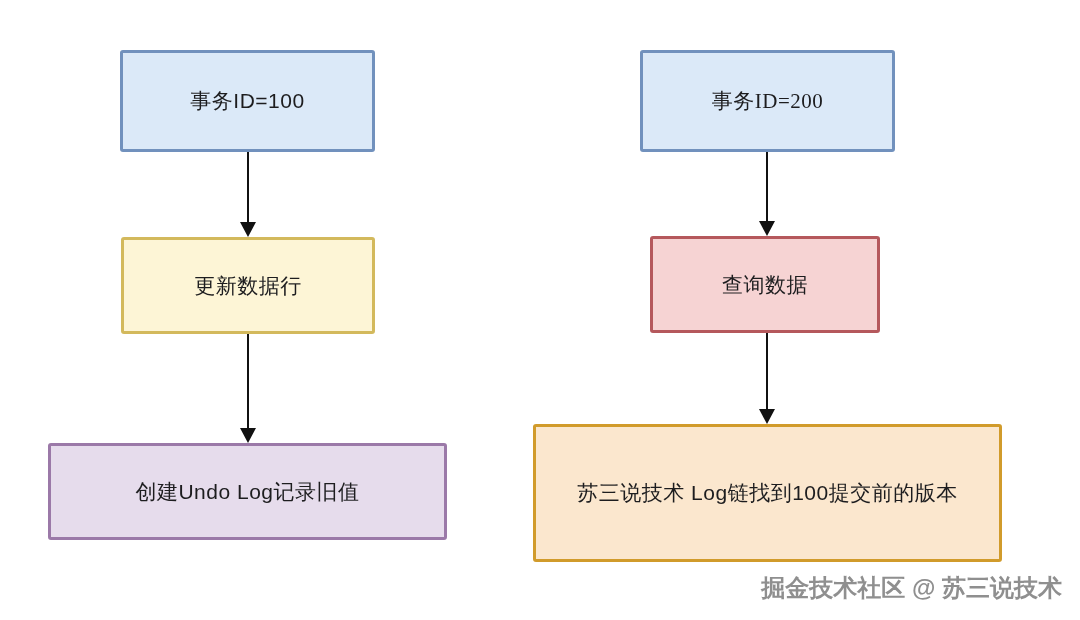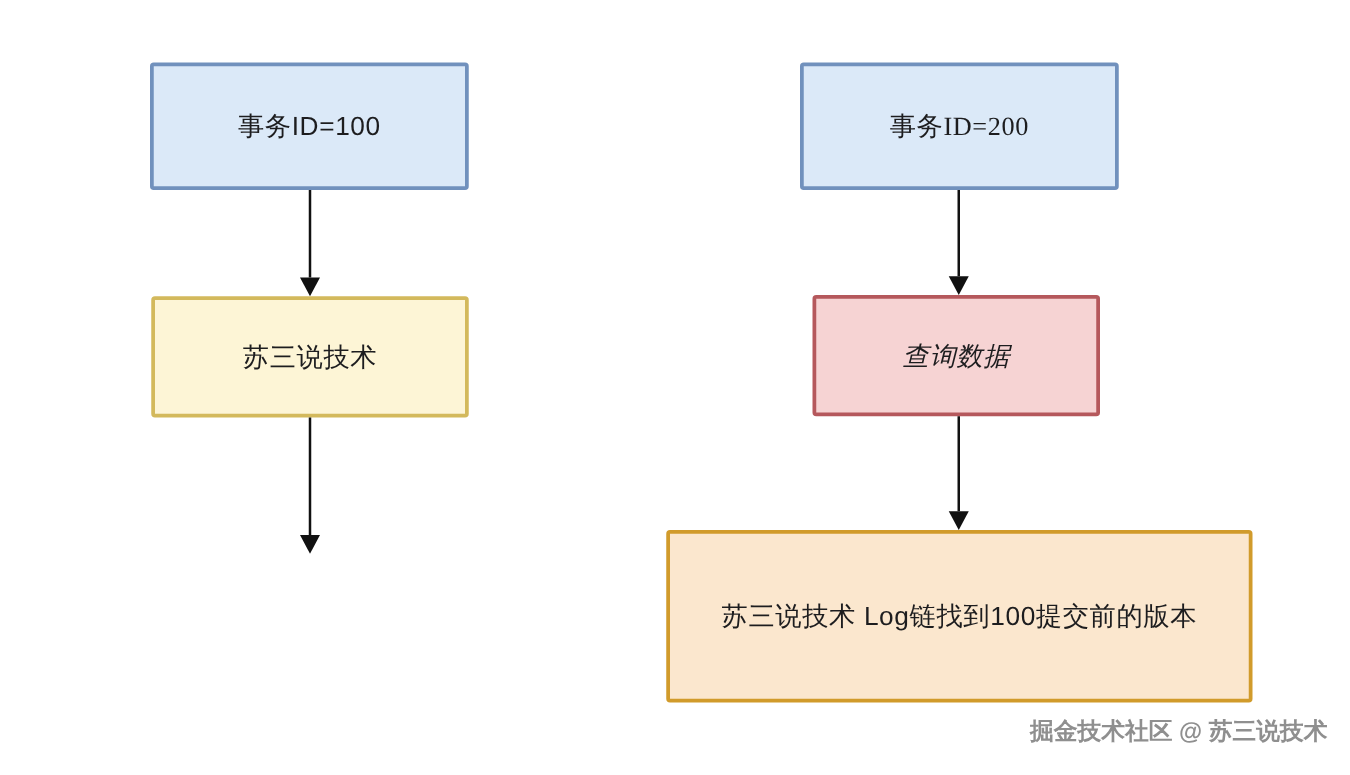--- a/index.html
+++ b/index.html
@@ -48,21 +48,21 @@
     width: 0;
     height: 0;
     border-left: 8px solid transparent;
     border-right: 8px solid transparent;
     border-top: 15px solid #111111;
   }
   .watermark {
     position: absolute;
     right: 18px;
     top: 572px;
-    font-size: 19px;
+    font-size: 24px;
     font-weight: bold;
     color: #8f8f8f;
     text-shadow: 2px 2px 1px #ffffff, 1px 1px 0 #ffffff;
     white-space: nowrap;
   }
 </style>
 </head>
 <body>
 
 <div class="canvas">
@@ -70,39 +70,42 @@
   <div class="node" style="left: 120px; top: 50px; width: 255px; height: 102px; background-color: rgb(219, 233, 248); border-color: rgb(113, 145, 189);">
     <span class="node-label">事务ID=100</span>
   </div>
 
   <div class="arrow" style="left:240px; top:152px; height:85px;">
     <div class="arrow-line" style="background: rgb(17, 17, 17);"></div>
     <div class="arrow-head" style="border-top-color: rgb(17, 17, 17);"></div>
   </div>
 
   <div class="node" style="left: 121px; top: 237px; width: 254px; height: 97px; background-color: rgb(253, 245, 214); border-color: rgb(211, 185, 92);">
-    <span class="node-label">苏三说技术</span>
+    <span class="node-label">更新数据行</span>
   </div>
 
   <div class="arrow" style="left:240px; top:334px; height:109px;">
     <div class="arrow-line" style="background: rgb(17, 17, 17);"></div>
     <div class="arrow-head" style="border-top-color: rgb(17, 17, 17);"></div>
   </div>
 
+  <div class="node" style="left: 48px; top: 443px; width: 399px; height: 97px; background-color: rgb(230, 220, 236); border-color: rgb(155, 121, 168);">
+    <span class="node-label">创建Undo Log记录旧值</span>
+  </div>
 
   <div class="node" style="left: 640px; top: 50px; width: 255px; height: 102px; background-color: rgb(219, 233, 248); border-color: rgb(113, 145, 189); font-family: Liberation Serif, serif;">
     <span class="node-label">事务ID=200</span>
   </div>
 
   <div class="arrow" style="left:759px; top:152px; height:84px;">
     <div class="arrow-line" style="background: rgb(17, 17, 17);"></div>
     <div class="arrow-head" style="border-top-color: rgb(17, 17, 17);"></div>
   </div>
 
-  <div class="node" style="left: 650px; top: 236px; width: 230px; height: 97px; background-color: rgb(246, 211, 211); border-color: rgb(181, 88, 92); font-style: italic;">
+  <div class="node" style="left: 650px; top: 236px; width: 230px; height: 97px; background-color: rgb(246, 211, 211); border-color: rgb(181, 88, 92);">
     <span class="node-label">查询数据</span>
   </div>
 
   <div class="arrow" style="left:759px; top:333px; height:91px;">
     <div class="arrow-line" style="background: rgb(17, 17, 17);"></div>
     <div class="arrow-head" style="border-top-color: rgb(17, 17, 17);"></div>
   </div>
 
   <div class="node" style="left: 533px; top: 424px; width: 469px; height: 138px; background-color: rgb(251, 231, 206); border-color: rgb(209, 155, 43);">
     <span class="node-label">苏三说技术 Log链找到100提交前的版本</span>

